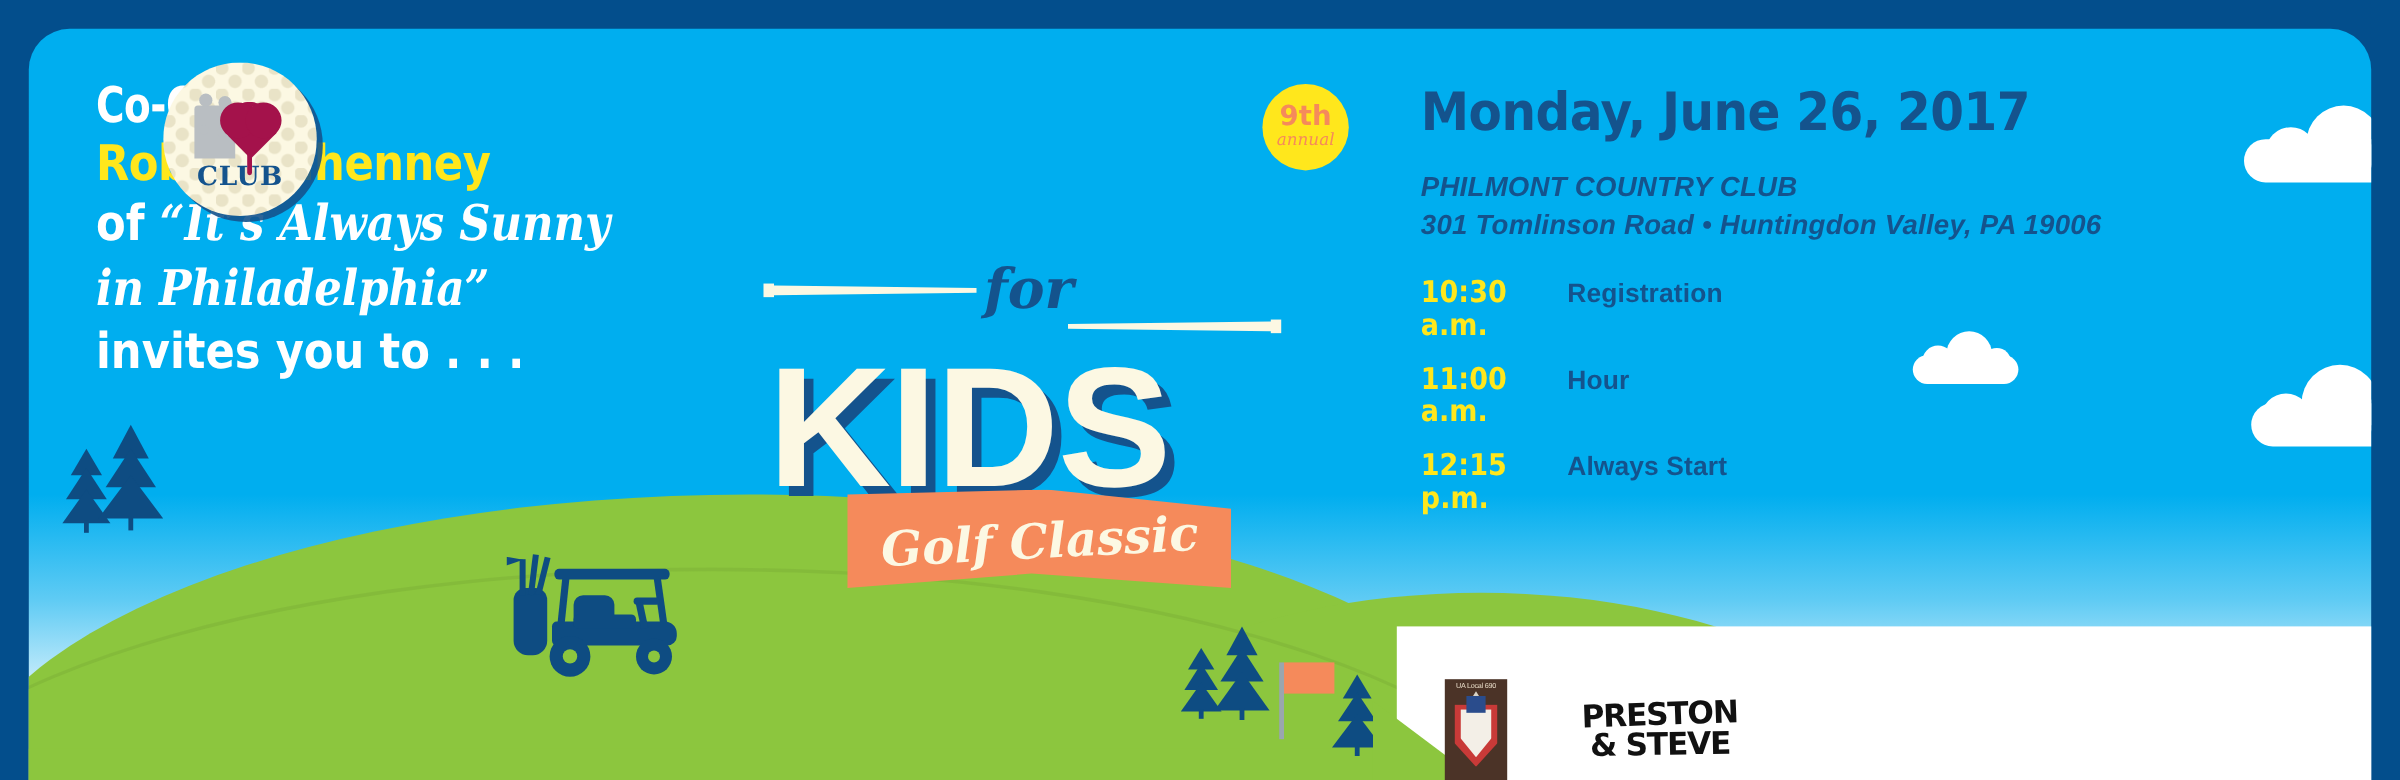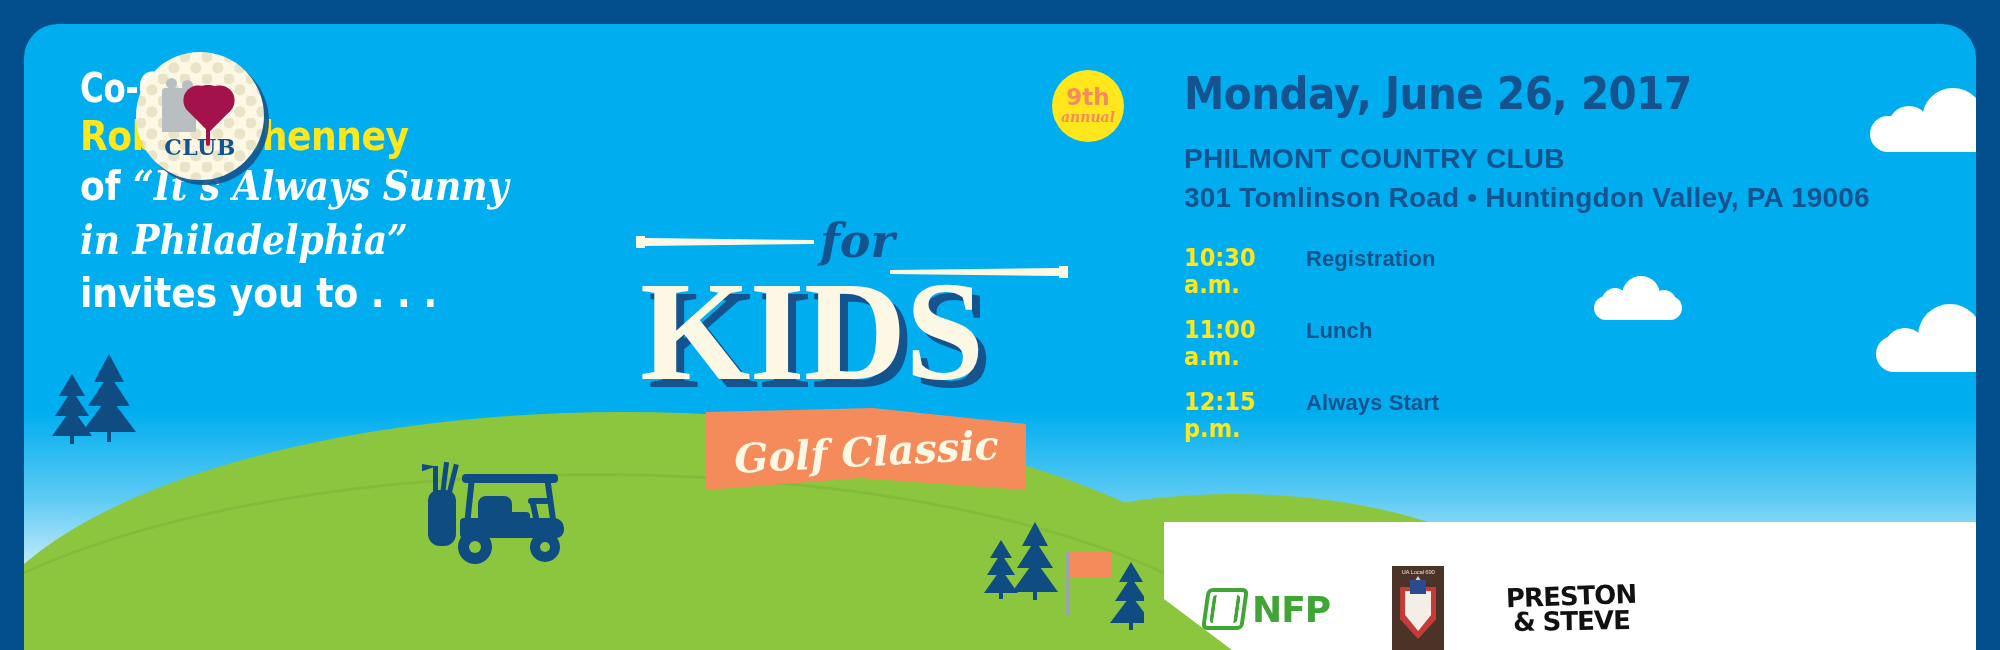--- a/index.html
+++ b/index.html
@@ -133,35 +133,35 @@
     font-family:"DejaVu Serif",serif;font-weight:bold;color:#14538D;
     font-size:22px;letter-spacing:0.5px;
   }
 
   .badge{
     position:absolute;left:1028px;top:46px;width:72px;height:72px;border-radius:50%;
     background:#FFE71C;display:flex;flex-direction:column;align-items:center;
     justify-content:center;
   }
   .badge .b1{font-family:"DejaVu Sans",sans-serif;font-weight:bold;font-size:23px;color:#F58A5B;line-height:1;}
-  .badge .b2{font-family:"DejaVu Serif",serif;font-style:italic;font-weight:bold;font-size:14px;color:#F58A5B;line-height:1.2;}
+  .badge .b2{font-family:"DejaVu Serif",serif;font-style:italic;font-weight:normal;font-size:14px;color:#F58A5B;line-height:1.2;}
 
   .forrow{position:absolute;left:612px;top:196px;width:432px;height:44px;}
   .tee{position:absolute;top:16px;height:12px;background:#FCF8E3;}
   .tee.left{left:0;width:178px;clip-path:polygon(0 0,9px 0,9px 2px,100% 4px,100% 8px,9px 10px,9px 12px,0 12px);}
   .tee.right{left:254px;width:178px;clip-path:polygon(100% 0,calc(100% - 9px) 0,calc(100% - 9px) 2px,0 4px,0 8px,calc(100% - 9px) 10px,calc(100% - 9px) 12px,100% 12px);}
   .forword{
     position:absolute;left:184px;top:-6px;width:64px;text-align:center;
     font-family:"DejaVu Serif",serif;font-style:italic;font-weight:bold;
     font-size:46px;color:#14538D;line-height:54px;
   }
 
   .kids-word{
-    position:absolute;left:616px;top:236px;width:430px;height:140px;
-    font-family:Liberation Serif, serif;font-weight:bold;
+    position:absolute;left:616px;top:262px;width:430px;height:140px;
+    font-family:Liberation Sans, sans-serif;font-weight:bold;
     font-size:142px;line-height:142px;color:#FCF8E3;
     letter-spacing:-1px;text-shadow:8px 8px 0 #14538D;white-space:nowrap;
   }
 
   .ribbon{
     position:absolute;left:682px;top:384px;width:320px;height:82px;
     background:#F58A5B;
     clip-path:polygon(0 4px, 52% 0, 100% 16px, 100% 82px, 48% 70px, 0 82px);
     display:flex;align-items:center;justify-content:center;
   }
@@ -174,21 +174,21 @@
   
   .right{position:absolute;left:1160px;top:46px;width:790px;}
   .date{
     font-family:"DejaVu Sans",sans-serif;font-weight:bold;
     font-size:44px;color:#14538D;letter-spacing:-0.5px;line-height:1.1;
     transform:scaleX(0.92);transform-origin:left center;
   }
   .venue{
     margin-top:22px;
     font-family:"Liberation Sans",sans-serif;font-weight:bold;
-    font-size:28px;color:#14538D;line-height:1.38;letter-spacing:0.2px;
+    font-size:23px;color:#14538D;line-height:1.38;letter-spacing:0.2px;font-style:italic;
   }
   .sched{margin-top:26px;}
   .sched-row{display:flex;align-items:baseline;margin-bottom:17px;}
   .sched-time{
     width:122px;flex:0 0 122px;
     font-family:"DejaVu Sans",sans-serif;font-weight:bold;font-size:25px;
     color:#FFE71C;line-height:1.1;transform:scaleX(0.9);transform-origin:left center;
   }
   .sched-desc{
     font-family:"Liberation Sans",sans-serif;font-weight:bold;font-size:22px;
@@ -390,38 +390,32 @@
         <div>PHILMONT COUNTRY CLUB</div>
         <div>301 Tomlinson Road • Huntingdon Valley, PA 19006</div>
       </div>
       <div class="sched">
         <div class="sched-row">
           <div class="sched-time">10:30 a.m.</div>
           <div class="sched-desc">Registration</div>
         </div>
         <div class="sched-row">
           <div class="sched-time">11:00 a.m.</div>
-          <div class="sched-desc">Lunch</div>
+          <div class="sched-desc">Hour</div>
         </div>
         <div class="sched-row">
           <div class="sched-time">12:15 p.m.</div>
           <div class="sched-desc">Always Start</div>
         </div>
       </div>
     </div>
 
 
     <div class="sponsors">
 
-      <div class="sp">
-        <div class="nfp">
-          <div class="nfp-mark"></div>
-          <div class="nfp-txt">NFP</div>
-        </div>
-      </div>
 
       <div class="sp">
         <div class="ua">
           <div class="ua-top">UA Local 690</div>
           <div class="ua-star"></div>
           <div class="ua-shield"></div>
           <div class="ua-box"></div>
         </div>
       </div>
 

